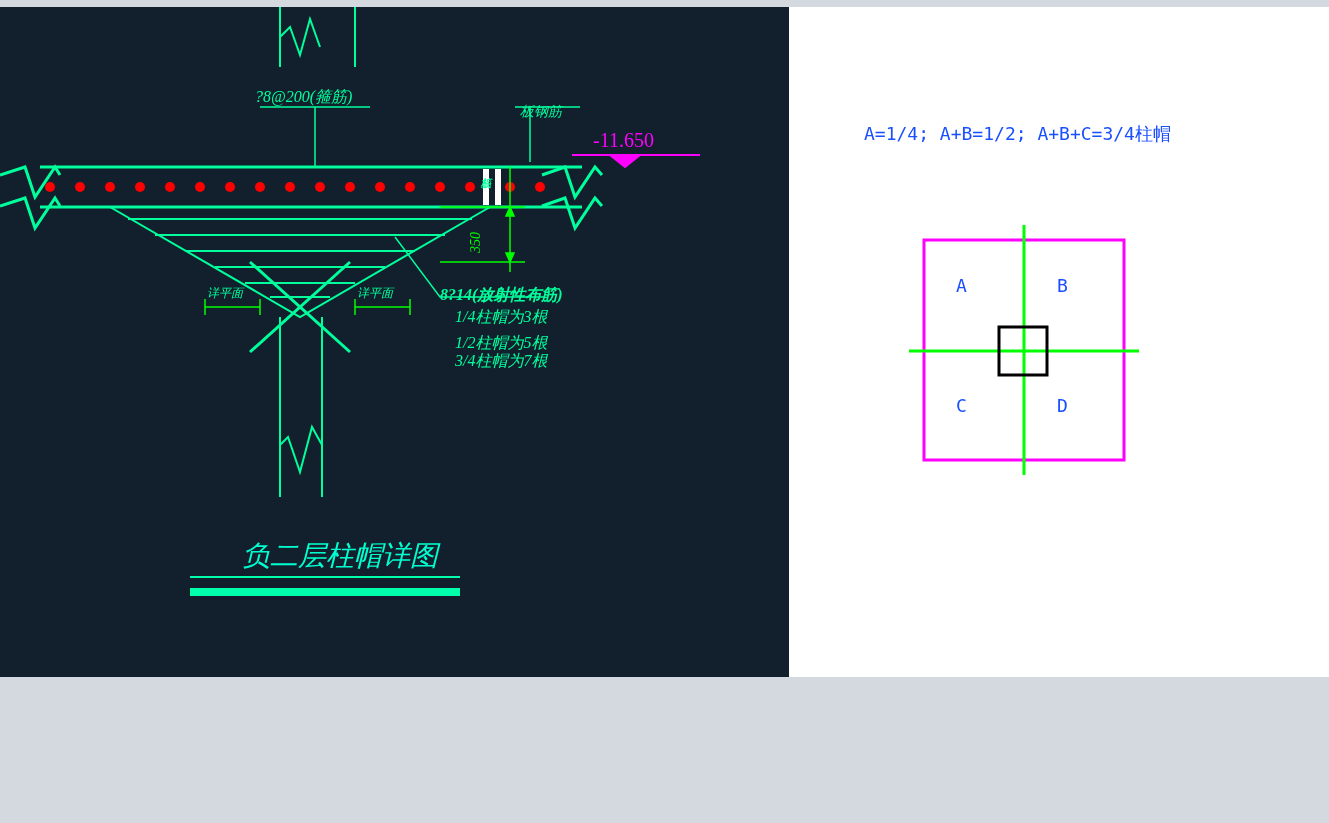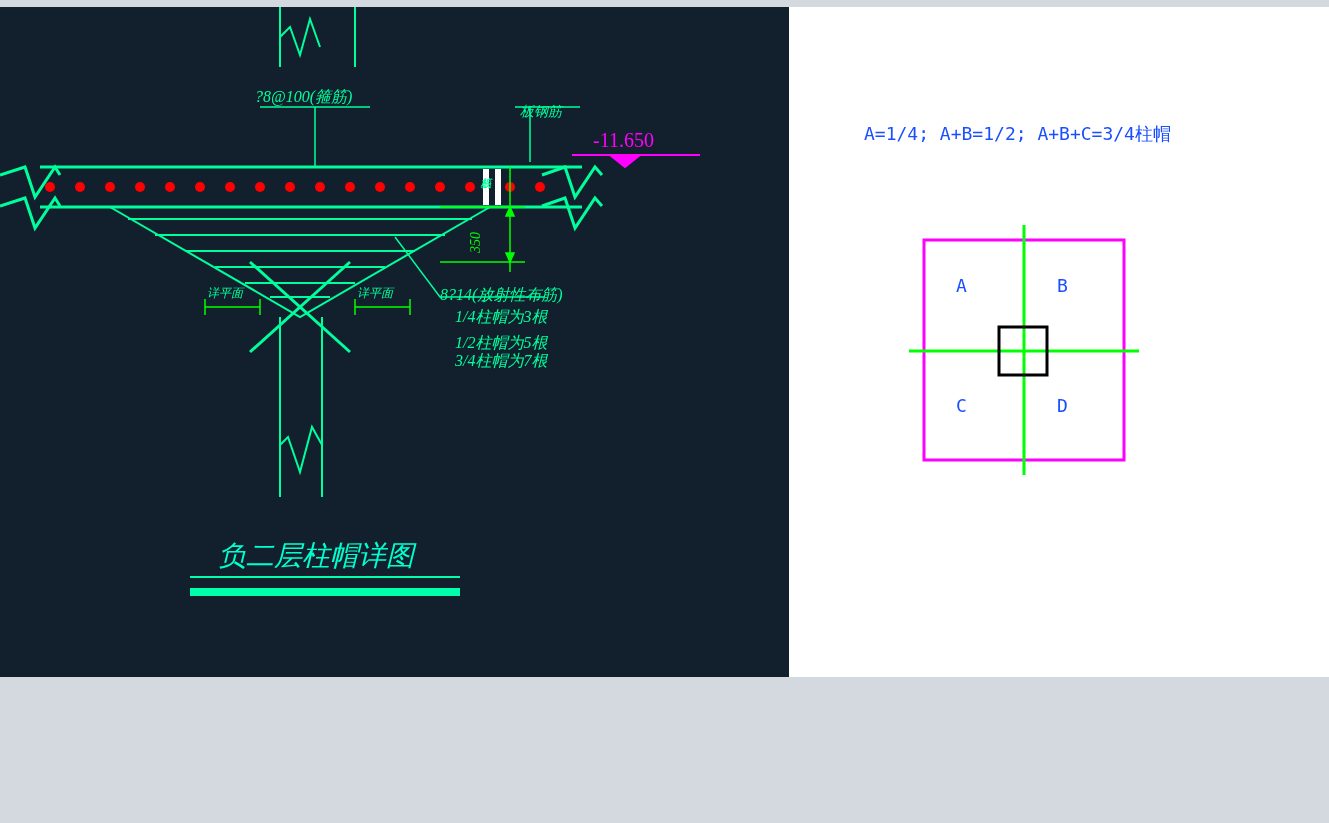--- a/index.html
+++ b/index.html
@@ -35,20 +35,21 @@
     font-style: italic;
     white-space: nowrap;
   }
   .magenta { color: #ff00ff; }
   .green { color: #00ff00; }
   .italic-title {
     font-style: italic;
     font-size: 28px;
     color: #00ffd0;
     font-family: Liberation Sans, sans-serif;
+    margin-left: 24px;
   }
   .small { font-size: 14px; }
   .med { font-size: 16px; }
   .vert-dim {
     transform: rotate(-90deg);
     transform-origin: left top;
   }
   .quad-label {
     position: absolute;
     font-family: monospace;
@@ -168,29 +169,29 @@
     </g>
 
     <g stroke="#00ffaa" stroke-width="8">
       <line x1="190" y1="585" x2="460" y2="585"></line>
     </g>
     <g stroke="#00ffaa" stroke-width="2">
       <line x1="190" y1="570" x2="460" y2="570"></line>
     </g>
   </svg>
 
-  <div class="cad-text med" style="left:255px; top:80px;">?8@100(箍筋)</div>
+  <div class="cad-text med" style="left:255px; top:80px;">?8@200(箍筋)</div>
   <div class="cad-text small" style="left:520px; top:96px;">板钢筋</div>
   <div class="cad-text magenta" style="left:593px; top:122px; font-size:20px; font-style:normal;">-11.650</div>
   <div class="cad-text green small vert-dim" style="left:468px; top:246px;">350</div>
   <div class="cad-text small" style="left:207px; top:278px; font-size:12px;">详平面</div>
   <div class="cad-text small" style="left:357px; top:278px; font-size:12px;">详平面</div>
   <div class="cad-text small" style="left:478px; top:162px; font-size:11px; writing-mode:vertical-rl;">板筋</div>
 
-  <div class="cad-text med" style="left:440px; top:278px;">8?14(放射性布筋)</div>
+  <div class="cad-text med" style="left:440px; top:278px;font-weight:bold;">8?14(放射性布筋)</div>
   <div class="cad-text med" style="left:455px; top:300px;">1/4柱帽为3根</div>
   <div class="cad-text med" style="left:455px; top:326px;">1/2柱帽为5根</div>
   <div class="cad-text med" style="left:455px; top:344px;">3/4柱帽为7根</div>
 
   <div class="italic-title" style="position:absolute; left:218px; top:530px;">负二层柱帽详图</div>
 </div>
 
 <div class="right-panel">
   <div class="right-formula" style="left:75px; top:115px;">A=1/4;   A+B=1/2; A+B+C=3/4柱帽</div>
 

